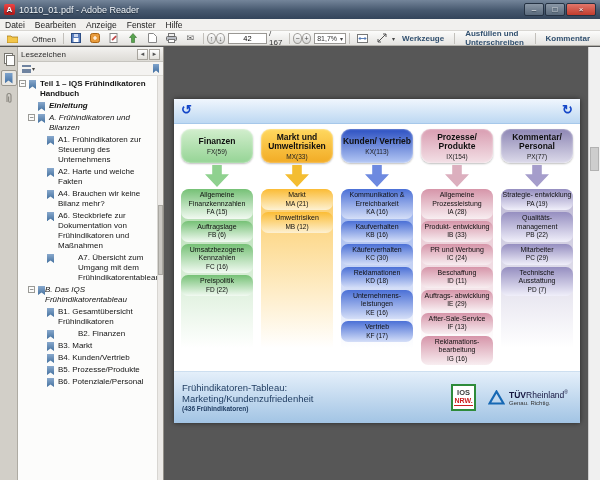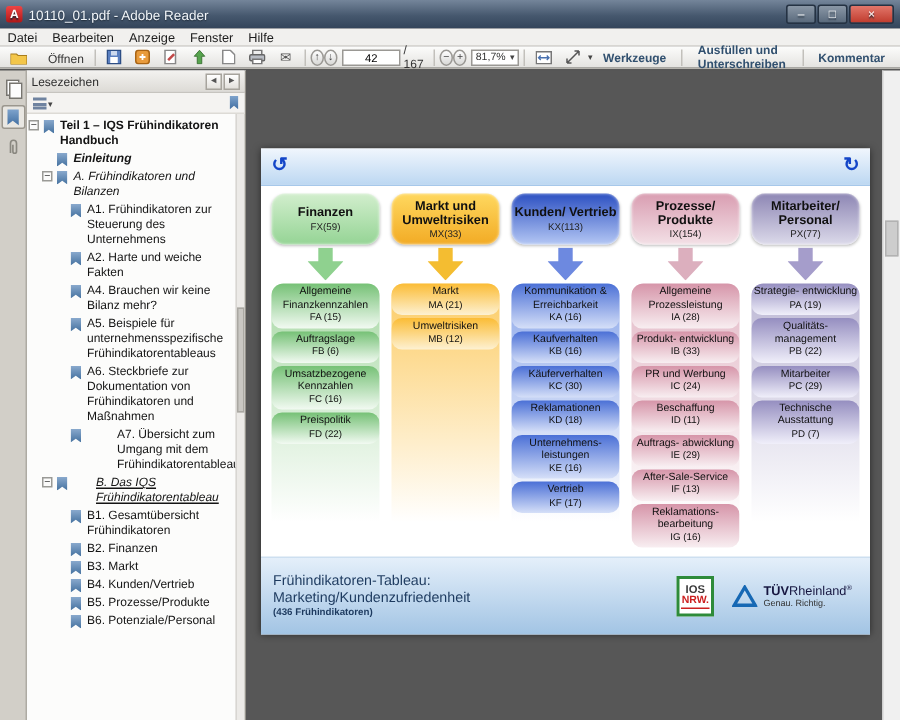--- a/index.html
+++ b/index.html
@@ -268,40 +268,39 @@
           <div class="bm-row" style="padding-left: 40px;">
             <div class="bm-ico" style="left: 29px;"></div>
             <span class="lbl">A2. Harte und weiche Fakten</span>
           </div>
           <div class="bm-row" style="padding-left: 40px;">
             <div class="bm-ico" style="left: 29px;"></div>
             <span class="lbl">A4. Brauchen wir keine Bilanz mehr?</span>
           </div>
           <div class="bm-row" style="padding-left: 40px;">
             <div class="bm-ico" style="left: 29px;"></div>
-            <span class="lbl">A5. Beispiele für unternehmensspezifische Frühindikatorentableaus</span>
           </div>
           <div class="bm-row" style="padding-left: 40px;">
             <div class="bm-ico" style="left: 29px;"></div>
             <span class="lbl">A6. Steckbriefe zur Dokumentation von Frühindikatoren und Maßnahmen</span>
           </div>
           <div class="bm-row" style="padding-left: 60px;">
             <div class="bm-ico" style="left: 29px;"></div>
             <span class="lbl">A7. Übersicht zum Umgang mit dem Frühindikatorentableau</span>
           </div>
-          <div class="bm-row" style="padding-left: 46px; text-decoration: underline;">
+          <div class="bm-row" style="padding-left: 27px;">
             <div class="bm-exp" style="left: 10px;">−</div>
             <div class="bm-ico" style="left: 20px;"></div>
             <span class="lbl" style="font-style: italic;">B. Das IQS Frühindikatorentableau</span>
           </div>
           <div class="bm-row" style="padding-left: 40px;">
             <div class="bm-ico" style="left: 29px;"></div>
             <span class="lbl">B1. Gesamtübersicht Frühindikatoren</span>
           </div>
-          <div class="bm-row" style="padding-left: 40px;">
+          <div class="bm-row" style="padding-left: 60px;">
             <div class="bm-ico" style="left: 29px;"></div>
             <span class="lbl">B2. Finanzen</span>
           </div>
           <div class="bm-row" style="padding-left: 40px;">
             <div class="bm-ico" style="left: 29px;"></div>
             <span class="lbl">B3. Markt</span>
           </div>
           <div class="bm-row" style="padding-left: 40px;">
             <div class="bm-ico" style="left: 29px;"></div>
             <span class="lbl">B4. Kunden/Vertrieb</span>
@@ -435,21 +434,21 @@
                 <div class="item-code">IF (13)</div>
               </div>
               <div class="col-item" style="background: linear-gradient(rgb(214, 149, 169), rgb(248, 238, 241));">
                 <div>Reklamations- bearbeitung</div>
                 <div class="item-code">IG (16)</div>
               </div>
             </div>
           </div>
           <div class="col">
             <div class="col-hdr" style="background: linear-gradient(rgb(141, 134, 180), rgb(220, 218, 234));">
-              <div class="col-title">Mitarbeiter/ Personal</div>
+              <div class="col-title">Kommentar/ Personal</div>
               <div class="col-code">PX(77)</div>
             </div>
             <div class="col-arrow" style="background: rgb(165, 157, 203);"></div>
             <div class="col-body" style="background: linear-gradient(rgb(188, 183, 212) 0%, rgb(255, 255, 255) 82%);">
               <div class="col-item" style="background: linear-gradient(rgb(149, 142, 192), rgb(240, 239, 250));">
                 <div>Strategie- entwicklung</div>
                 <div class="item-code">PA (19)</div>
               </div>
               <div class="col-item" style="background: linear-gradient(rgb(149, 142, 192), rgb(240, 239, 250));">
                 <div>Qualitäts- management</div>

